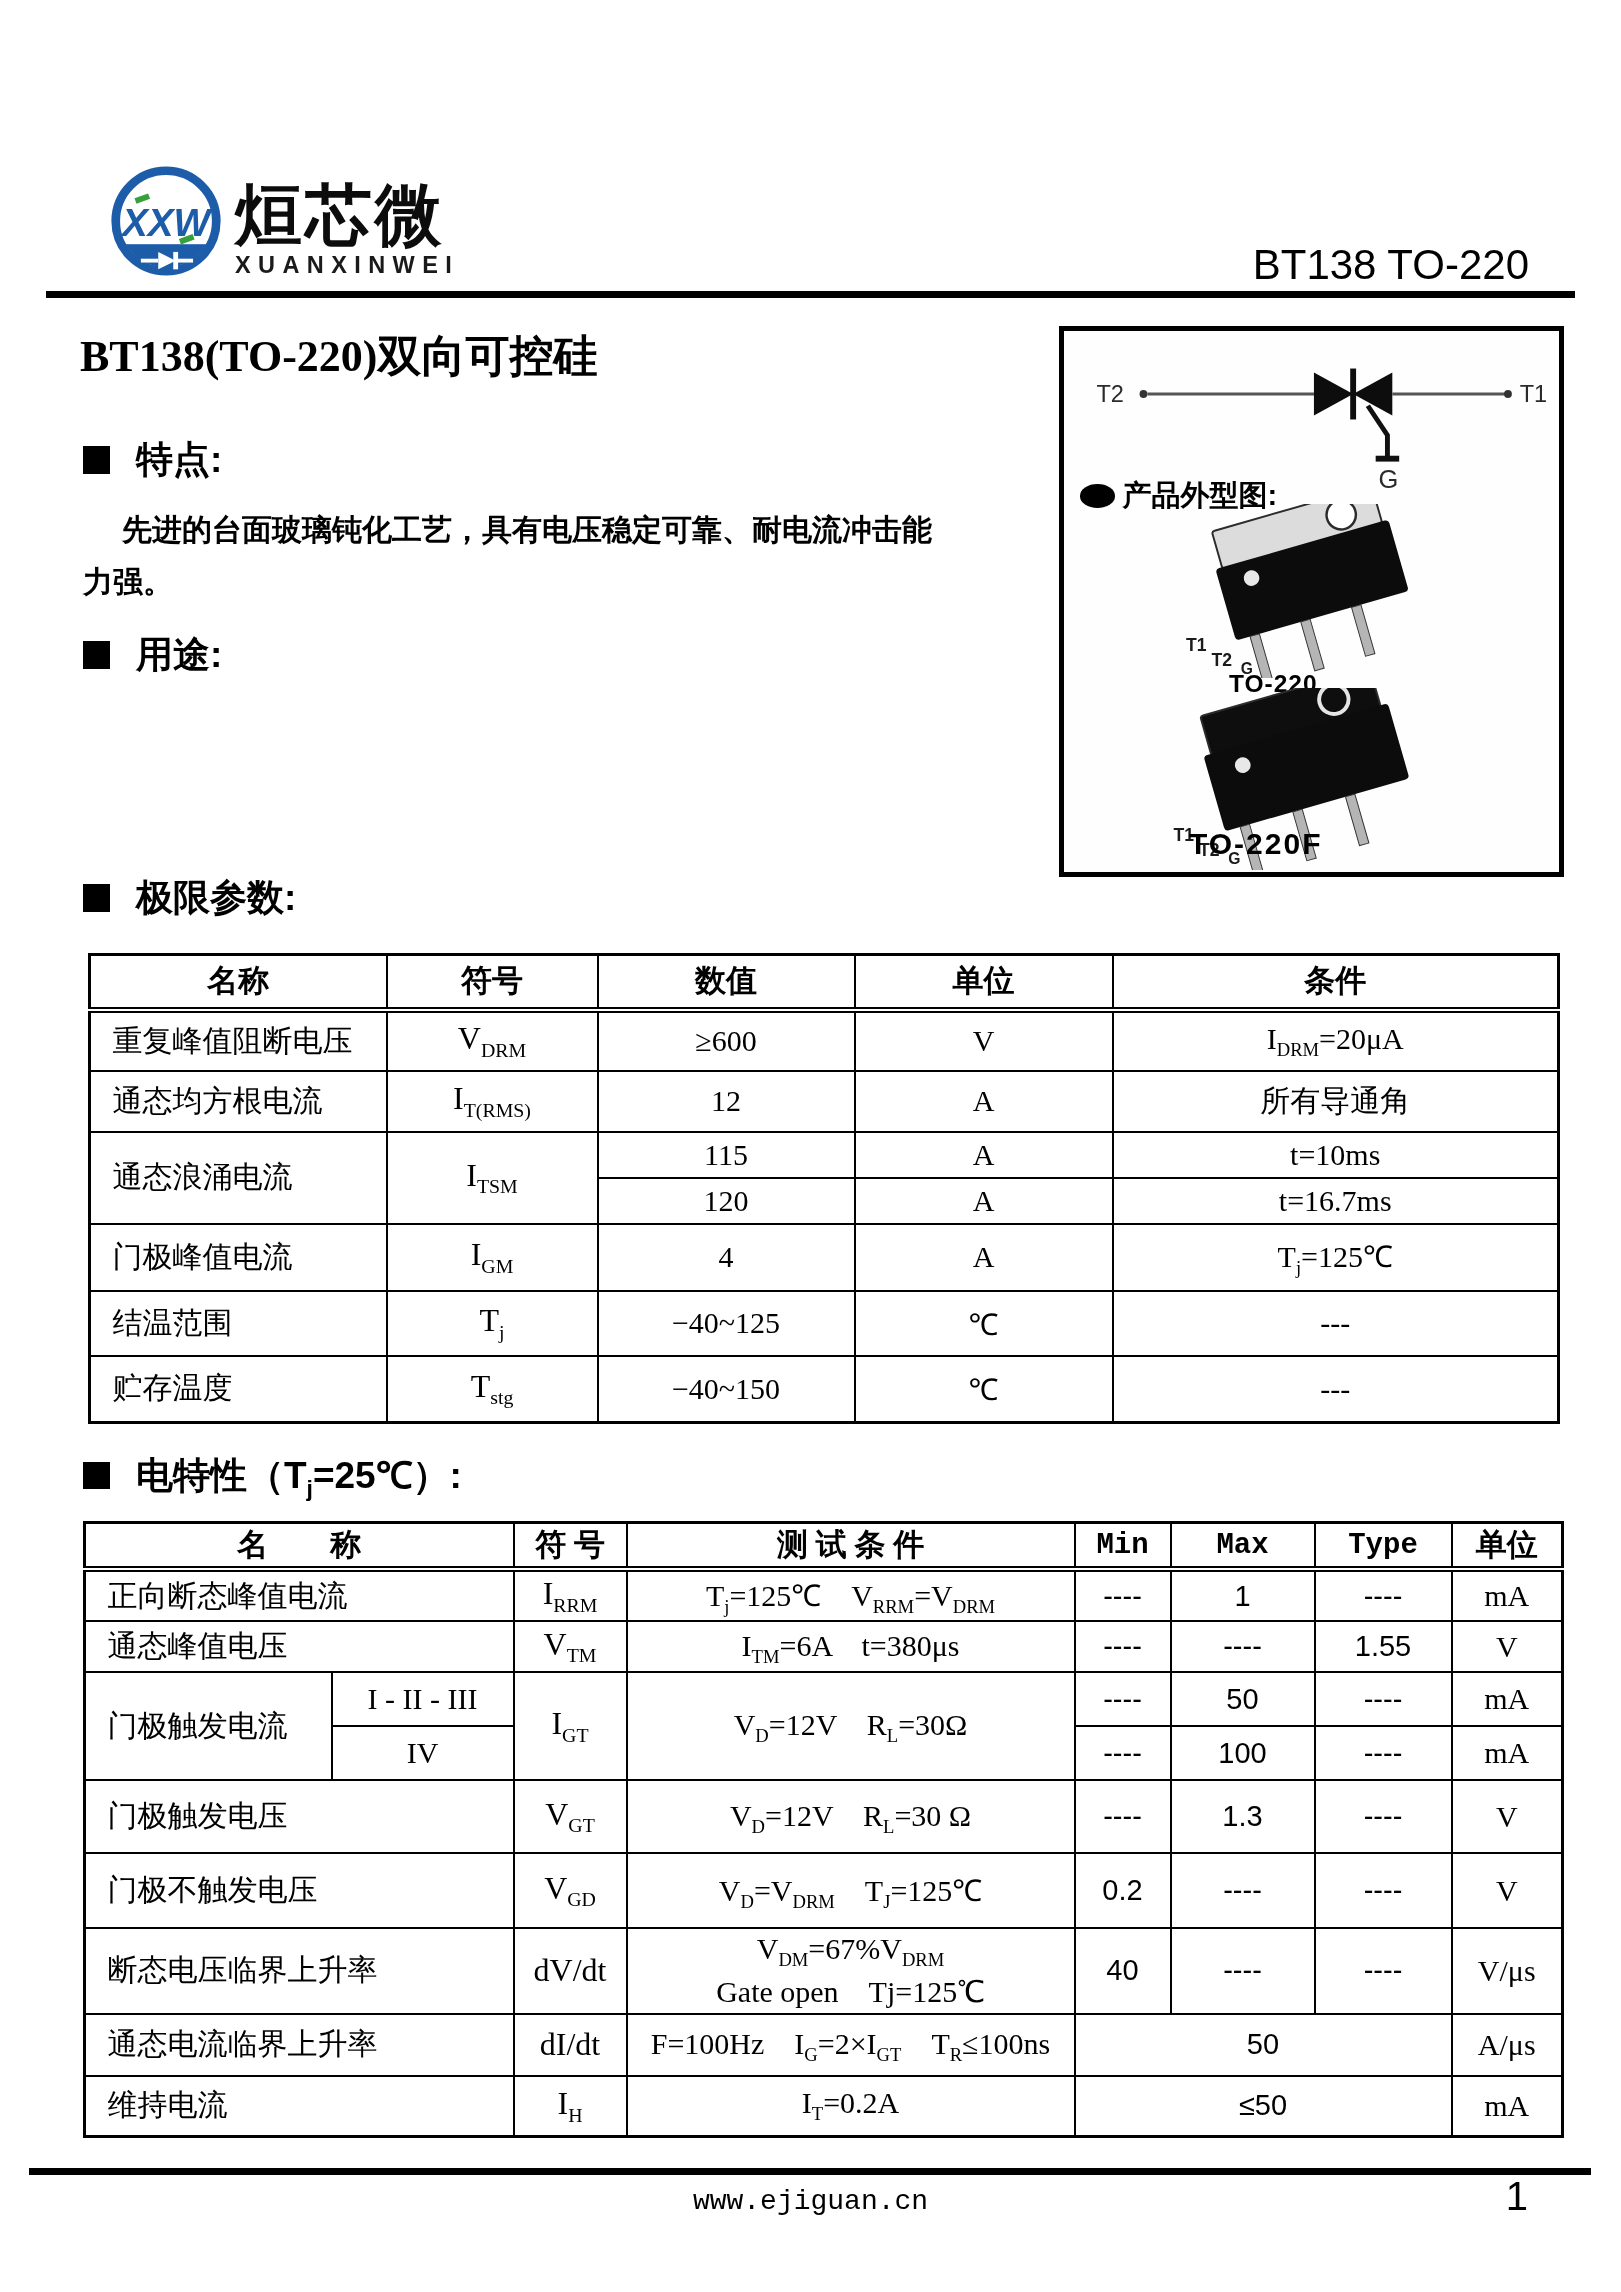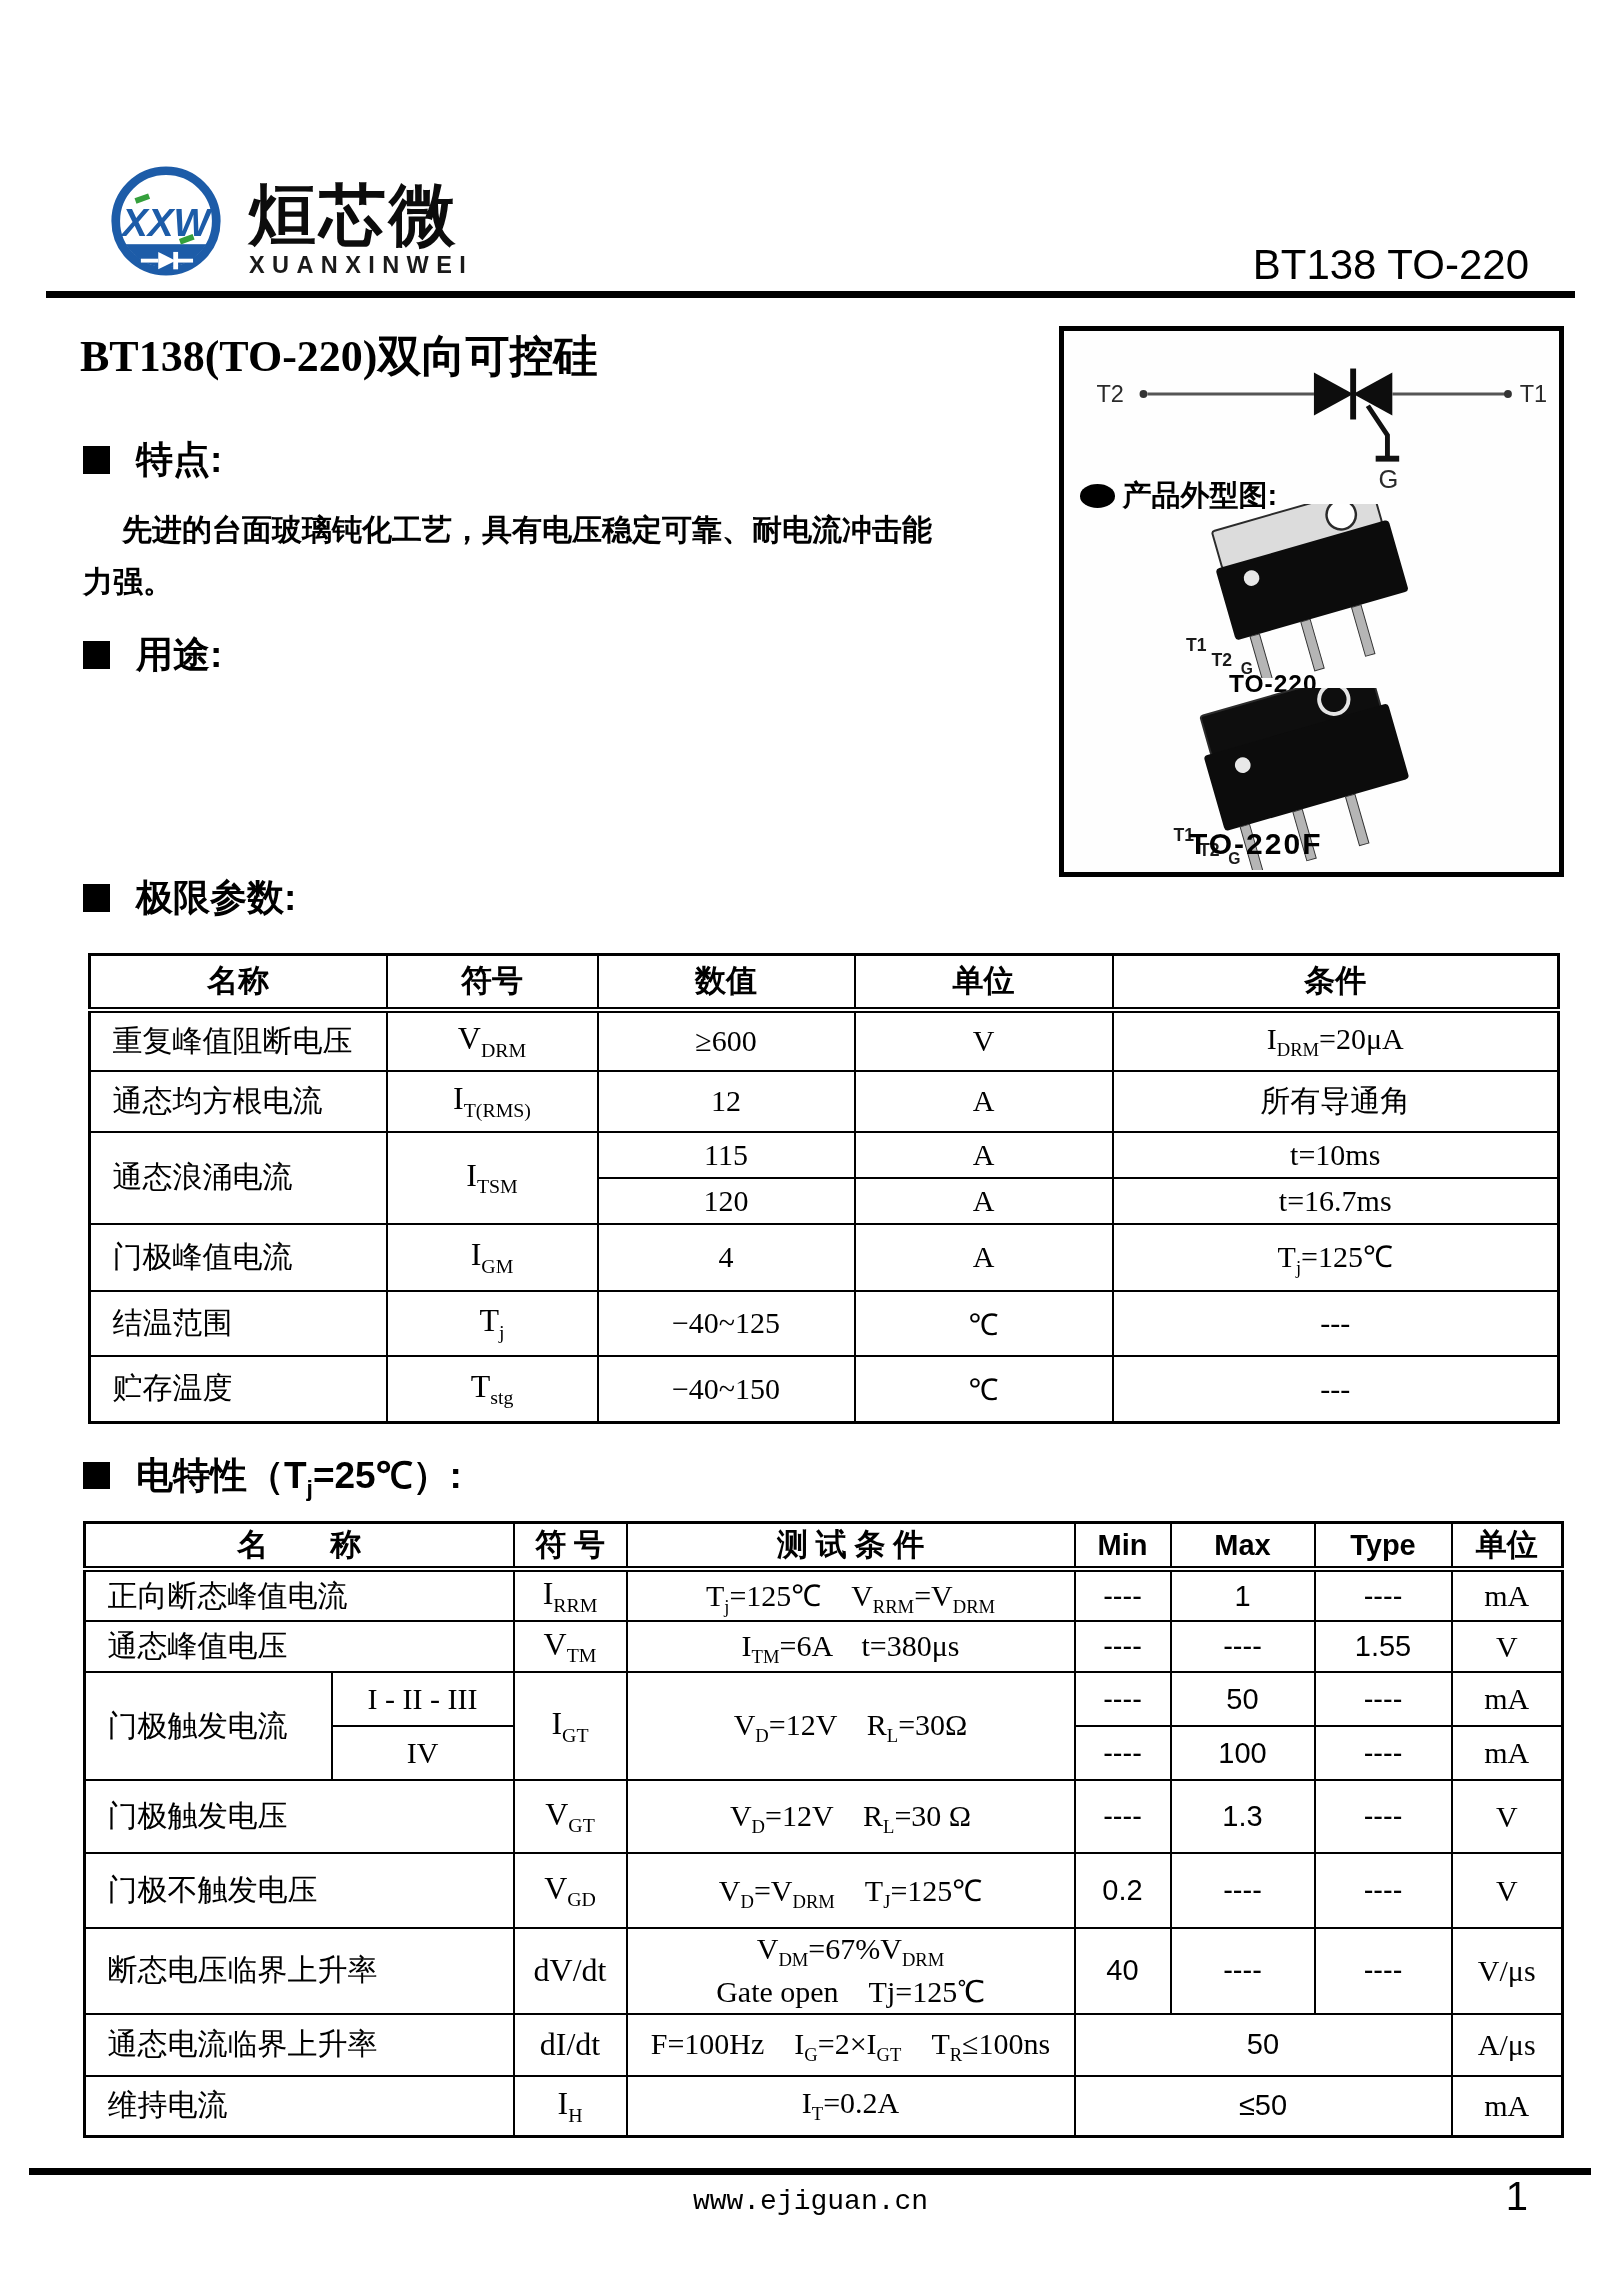--- a/index.html
+++ b/index.html
@@ -1,20 +1,20 @@
 <!DOCTYPE html>
 <html><head>
 <meta charset="utf-8">
 <style>
   html,body{margin:0;padding:0;background:#fff;}
   .page{position:relative;width:1621px;height:2293px;background:#fff;overflow:hidden;
         font-family:"Liberation Serif",serif;color:#000;}
 
   
-  .logo{position:absolute;left:108px;top:163px;display:flex;gap:25px;}
+  .logo{position:absolute;left:108px;top:163px;display:flex;gap:11px;}
   .logo-cn{font-family:"Liberation Sans",sans-serif;font-size:67px;font-weight:800;
            letter-spacing:2.9px;line-height:1;margin-top:17.6px;color:#0c0c0c;}
   .logo-en{font-family:"Liberation Sans",sans-serif;font-size:23.5px;font-weight:600;
            letter-spacing:7.4px;margin-top:4px;color:#1a1a1a;}
   .part-number{position:absolute;right:92px;top:241px;font-family:"Liberation Sans",sans-serif;
            font-size:42px;color:#000;}
   .rule-top{position:absolute;left:46px;top:291px;width:1529px;height:6.9px;background:#000;}
 
   .doc-title{position:absolute;left:80px;top:327px;font-size:44px;font-weight:bold;}
 
@@ -46,21 +46,21 @@
   .p-uses{top:705px;}
 
   
   table{border-collapse:collapse;table-layout:fixed;position:absolute;background:#fff;
         border:3.9px solid #000;font-family:"Liberation Serif",serif;}
   .t1{left:88px;top:953px;width:1468px;}
   .t2{left:83px;top:1521px;width:1478px;}
   th,td{border:2.9px solid #000;text-align:center;padding:0;white-space:pre;overflow:hidden;
         font-size:30px;font-weight:normal;}
   thead th{border-bottom:6.9px double #000;font-weight:bold;font-size:31px;}
-  .t2 thead th.eng{font-family:Liberation Sans, sans-serif;font-size:29px;}
+  .t2 thead th.eng{font-family:Liberation Mono, monospace;font-size:29px;}
   td.name{text-align:left;padding-left:21.6px;}
   td.sym{font-size:32px;}
   sub{font-size:0.62em;margin-top:40px;}
   td.cond2{line-height:1.35;}
   td.num{font-family:"Liberation Sans",sans-serif;font-size:29px;}
 
   
   .rule-bottom{position:absolute;left:29px;top:2168px;width:1562px;height:6.9px;background:#000;}
   .site{position:absolute;left:0;top:2186px;width:100%;text-align:center;
         font-family:Liberation Mono, monospace;font-size:28px;}

